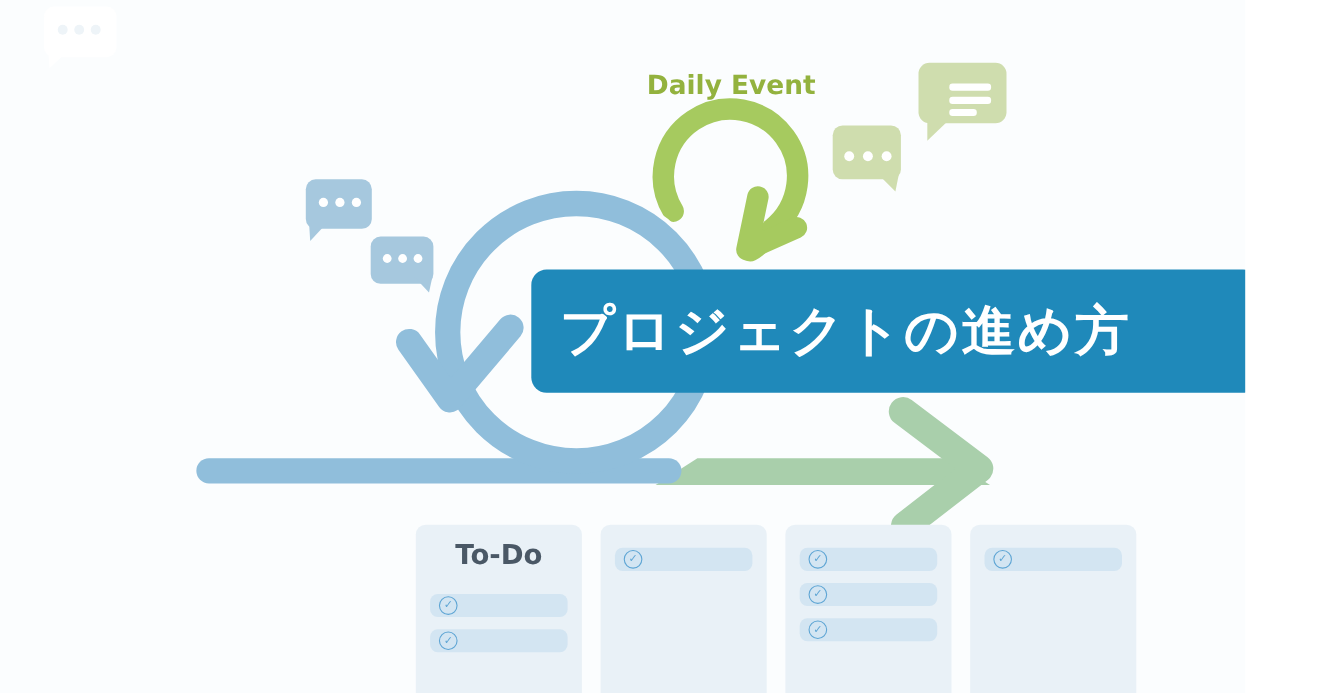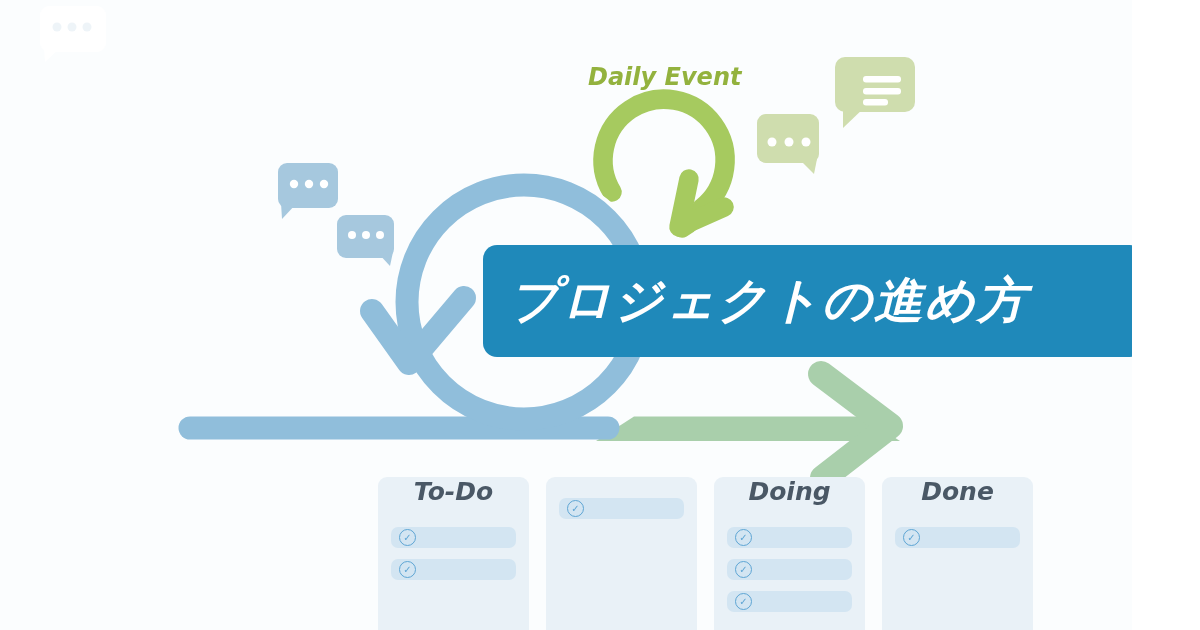--- a/index.html
+++ b/index.html
@@ -1,17 +1,17 @@
 <!DOCTYPE html>
 <html style="--bg: #fbfdfe; --banner-blue: #1f89ba; --loop-blue: #90bedb; --weekly-blue: #3e88b3; --bubble-blue: #a6c8de; --loop-green: #a6ca5f; --daily-green: #93b23e; --arrow-sage: #a9cfab; --bubble-green: #cfddae; --card-bg: #e9f1f7; --task-bg: #d3e5f2; --check-blue: #5ea5d4; --header-text: #4a5866;"><head>
 <meta charset="utf-8">
 <style>
   html,body{margin:0;padding:0;}
   body{font-family:"DejaVu Sans","Liberation Sans",sans-serif;}
-  .stage{position:relative;width:1132px;height:630px;background:var(--bg,#fbfdfe);overflow:hidden;font-style:italic;}
+  .stage{position:relative;width:1132px;height:630px;background:var(--bg,#fbfdfe);overflow:hidden;}
   .stage svg{position:absolute;left:0;top:0;z-index:1;}
 
   
   .s-blue{stroke:var(--loop-blue);}
   .s-halo{stroke:var(--bg);}
   .s-green{stroke:var(--loop-green);}
   .f-sage{fill:var(--arrow-sage);}       .s-sage{stroke:var(--arrow-sage);}
   .f-bubblue{fill:var(--bubble-blue);}   .f-bubgreen{fill:var(--bubble-green);}
   .f-white{fill:#ffffff;}                .f-bgdots{fill:#eef4f8;}
 
@@ -19,21 +19,21 @@
     background:var(--banner-blue);border-radius:14px;display:flex;align-items:center;}
   .banner .title{color:#ffffff;font-size:49px;font-weight:bold;letter-spacing:2px;
     padding-left:26px;white-space:nowrap;}
 
   .event-label{position:absolute;z-index:4;font-weight:bold;font-size:24px;white-space:nowrap;}
   .label-daily{left:588px;top:63px;color:var(--daily-green);}
   .label-weekly{left:198px;top:383px;color:var(--weekly-blue);}
 
   .kanban{position:absolute;z-index:2;left:378px;top:477px;display:flex;gap:17px;}
   .kcol{width:151px;height:165px;background:var(--card-bg);border-radius:9px;box-sizing:border-box;}
-  .kcol-header{text-align:center;font-size:25px;font-weight:bold;color:var(--header-text);}
+  .kcol-header{text-align:center;padding-top:13px;font-size:25px;font-weight:bold;color:var(--header-text);}
   .tasks{margin:21px 13px 0 13px;}
   .task-bar{height:21px;border-radius:7px;background:var(--task-bg);margin-bottom:11px;
     display:flex;align-items:center;}
   .check-icon{width:15px;height:15px;border:1.6px solid var(--check-blue);border-radius:50%;
     color:var(--check-blue);font-size:10px;line-height:15px;display:flex;align-items:center;
     justify-content:center;margin-left:8px;flex:0 0 auto;}
 </style>
 </head>
 <body>
 
@@ -116,35 +116,33 @@
         </div>
     </div>
     <div class="kcol">
       <div class="tasks">
           <div class="task-bar">
             <span class="check-icon">✓</span>
           </div>
         </div>
     </div>
     <div class="kcol">
-      <div class="kcol-header">Doing</div>
       <div class="tasks">
           <div class="task-bar">
             <span class="check-icon">✓</span>
           </div>
           <div class="task-bar">
             <span class="check-icon">✓</span>
           </div>
           <div class="task-bar">
             <span class="check-icon">✓</span>
           </div>
         </div>
     </div>
     <div class="kcol">
-      <div class="kcol-header">Done</div>
       <div class="tasks">
           <div class="task-bar">
             <span class="check-icon">✓</span>
           </div>
         </div>
     </div>
   </div>
 
 </div>
 

